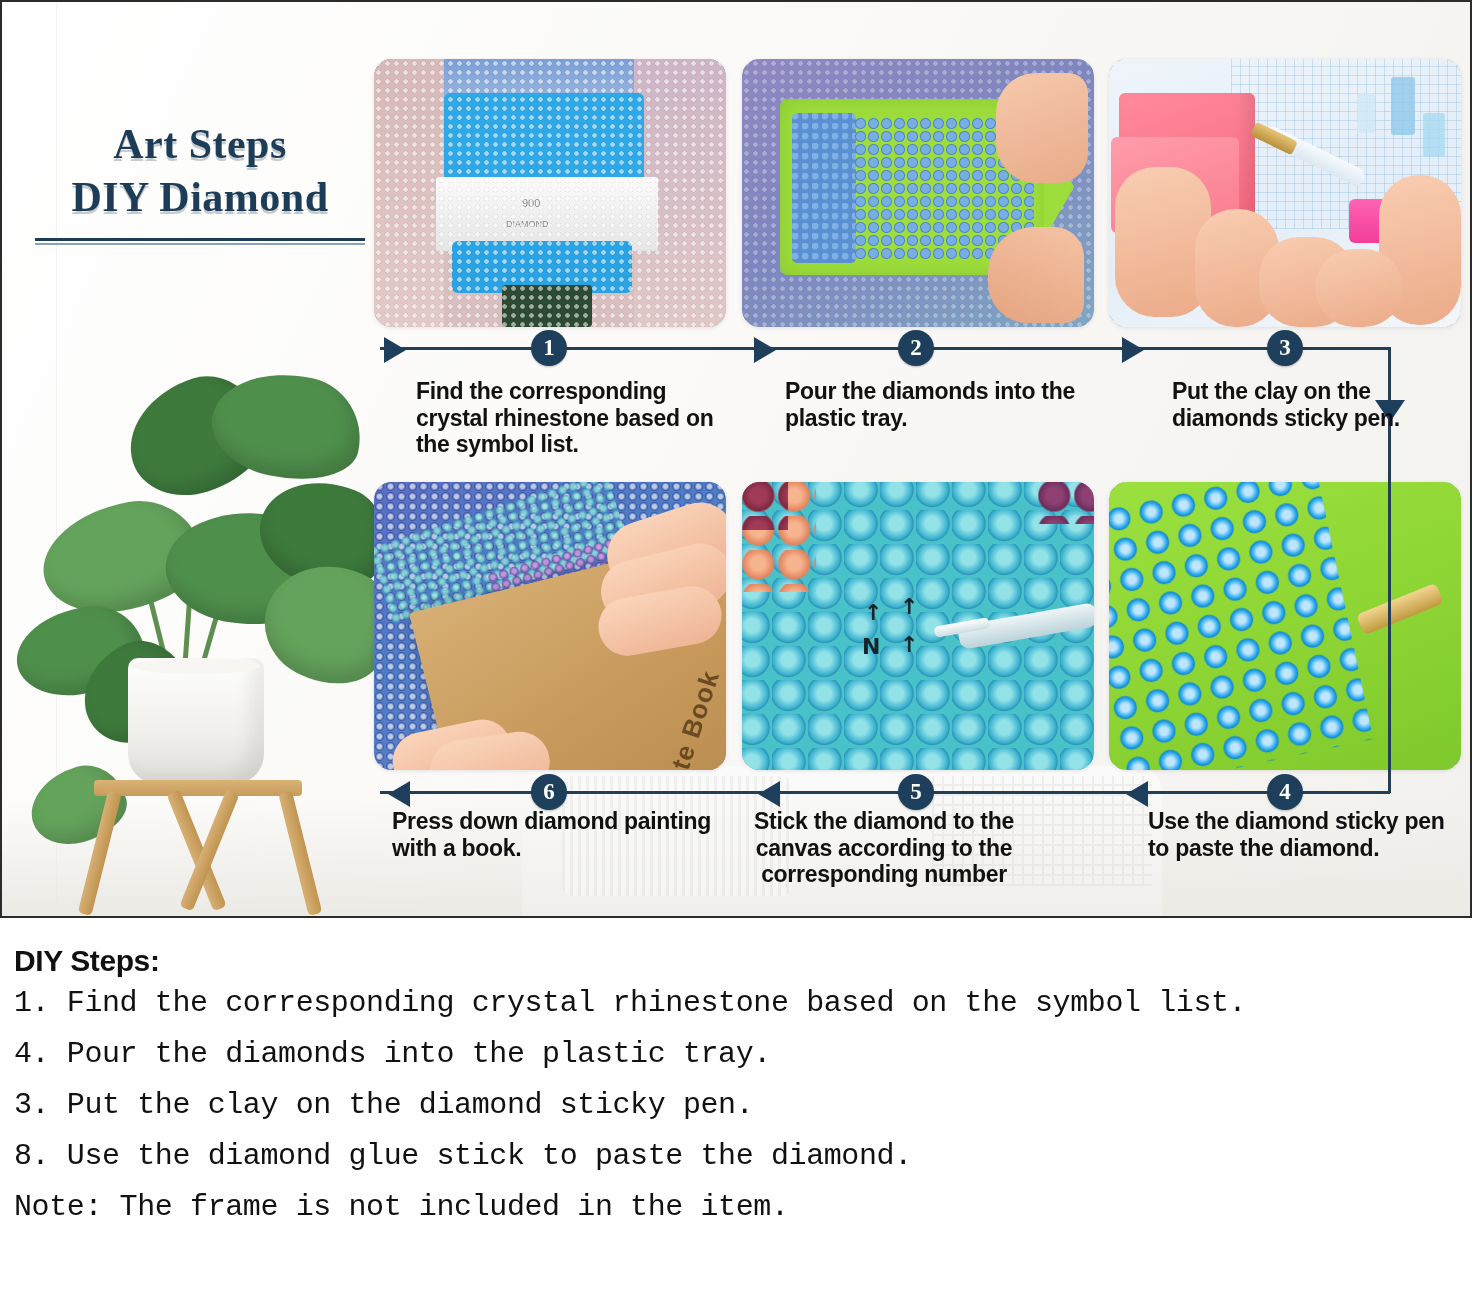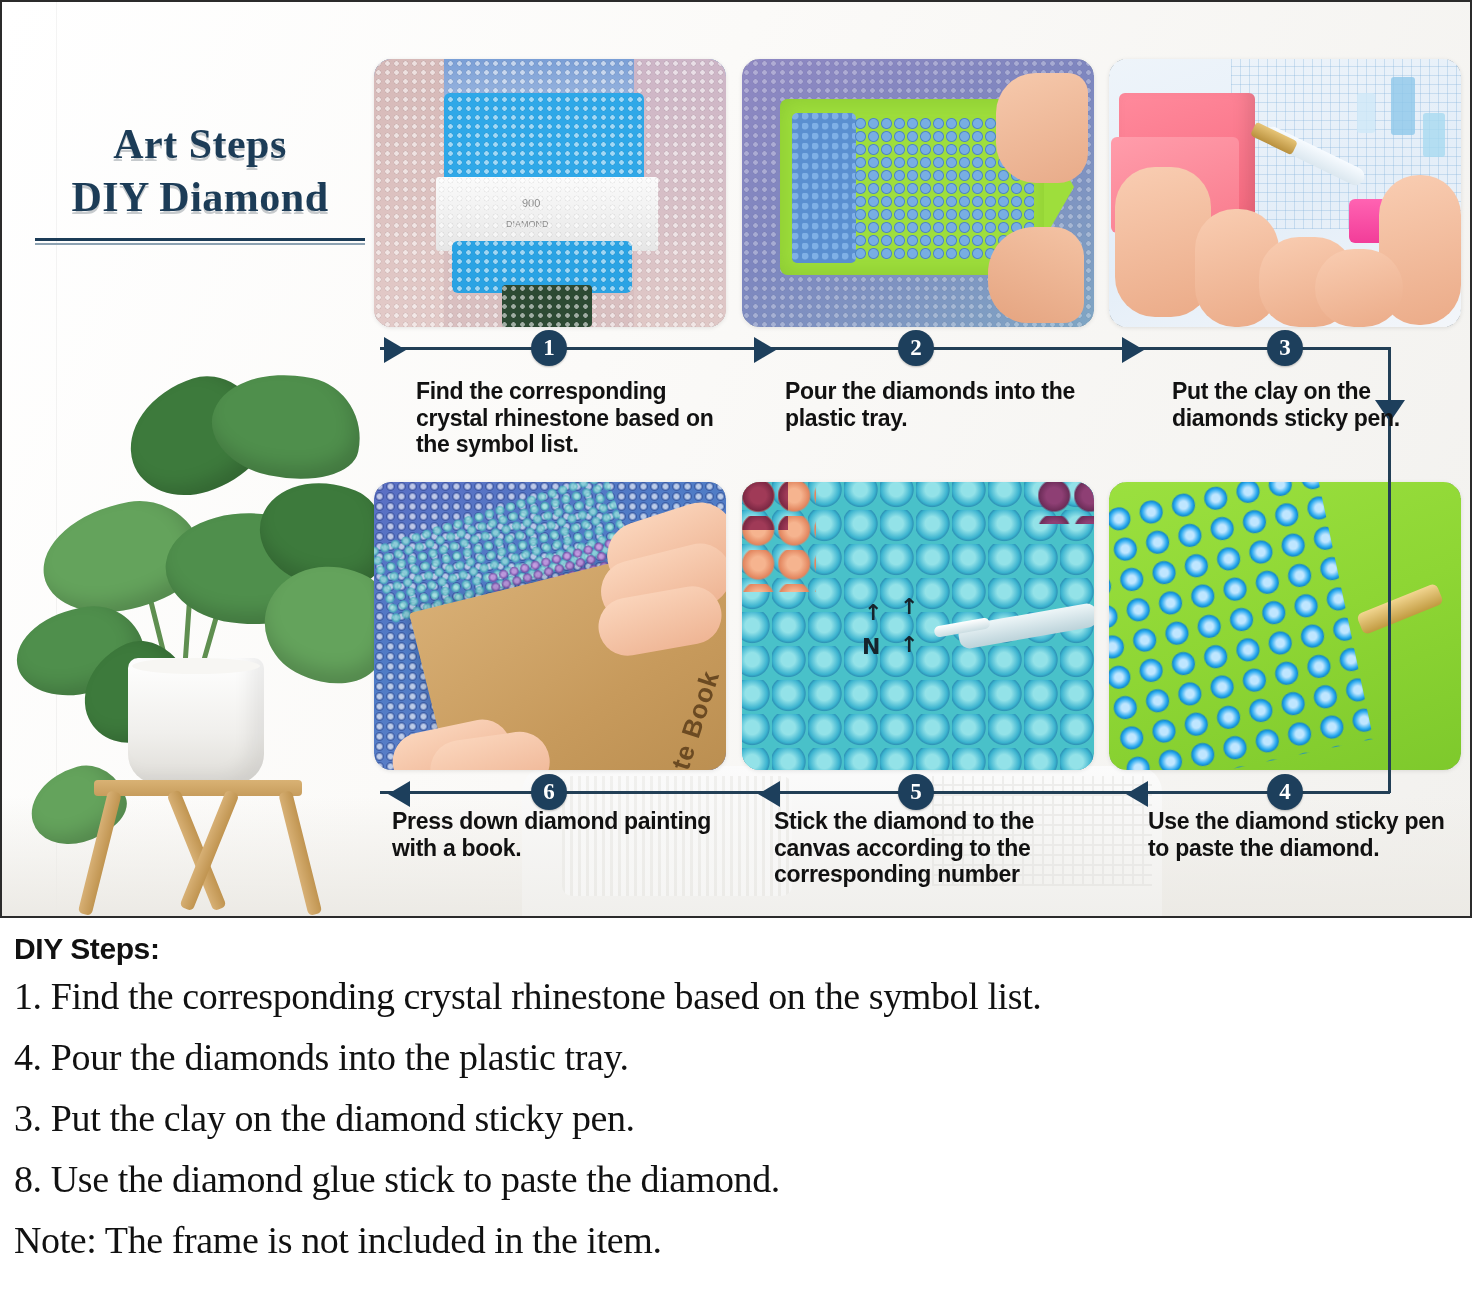--- a/index.html
+++ b/index.html
@@ -168,24 +168,24 @@
   .num{position:absolute;width:36px;height:36px;border-radius:50%;background:#1d3f5c;color:#ffffff;
     font-family:"Liberation Serif",serif;font-weight:bold;font-size:23px;line-height:36px;text-align:center;
     box-shadow:0 1px 2px rgba(0,0,0,.25);}
 
   
   .cap{position:absolute;width:320px;color:#111111;font-weight:bold;font-size:23px;line-height:1.16;
     font-family:"Liberation Sans",sans-serif;letter-spacing:-.3px;}
 
   
   #steps{position:absolute;left:0;top:920px;width:1472px;padding:8px 14px 0;box-sizing:border-box;}
-  #steps h2{margin:4px 0 8px 0;font-size:30px;font-weight:bold;color:#111;letter-spacing:-.4px;
+  #steps h2{margin:16px 0 8px 0;font-size:30px;font-weight:bold;color:#111;letter-spacing:-.4px;
     font-family:"Liberation Sans",sans-serif;}
-  #steps p{margin:0 0 17px 0;font-size:38px;color:#111;letter-spacing:-.4px;
-    font-family:Liberation Serif, serif;}
+  #steps p{margin:0 0 17px 0;font-size:30px;color:#111;letter-spacing:-.4px;
+    font-family:Liberation Mono, monospace;}
 </style>
 </head>
 <body>
 
 <div id="page">
 
   <div id="infographic">
     <div class="wall"></div>
     <div class="wall-edge"></div>
     <div class="floor"></div>
@@ -323,21 +323,21 @@
     <div class="flow-line" style="left:378px;top:789px;width:1010px;height:3px;"></div>
     <div class="flow-line" style="left:1386px;top:478px;width:3px;height:313px;"></div>
     <div class="arrow-l" style="left:386px;top:779px;"></div>
     <div class="arrow-l" style="left:756px;top:779px;"></div>
     <div class="arrow-l" style="left:1124px;top:779px;"></div>
     <div class="num" style="left:529px;top:772px;">6</div>
     <div class="num" style="left:896px;top:772px;">5</div>
     <div class="num" style="left:1265px;top:772px;">4</div>
 
     <div class="cap" style="left:390px;top:806px;width:340px;">Press down diamond painting with a book.</div>
-    <div class="cap" style="left:772px;top:806px;width:300px;">Stick the diamond to the canvas according to the corresponding number</div>
+    <div class="cap" style="left:732px;top:806px;width:300px;text-align:center;">Stick the diamond to the canvas according to the corresponding number</div>
     <div class="cap" style="left:1146px;top:806px;width:312px;">Use the diamond sticky pen to paste the diamond.</div>
   </div>
 
   <div id="steps">
     <h2>DIY Steps:</h2>
     <p>1. Find the corresponding crystal rhinestone based on the symbol list.</p>
     <p>4. Pour the diamonds into the plastic tray.</p>
     <p>3. Put the clay on the diamond sticky pen.</p>
     <p>8. Use the diamond glue stick to paste the diamond.</p>
     <p>Note: The frame is not included in the item.</p>

